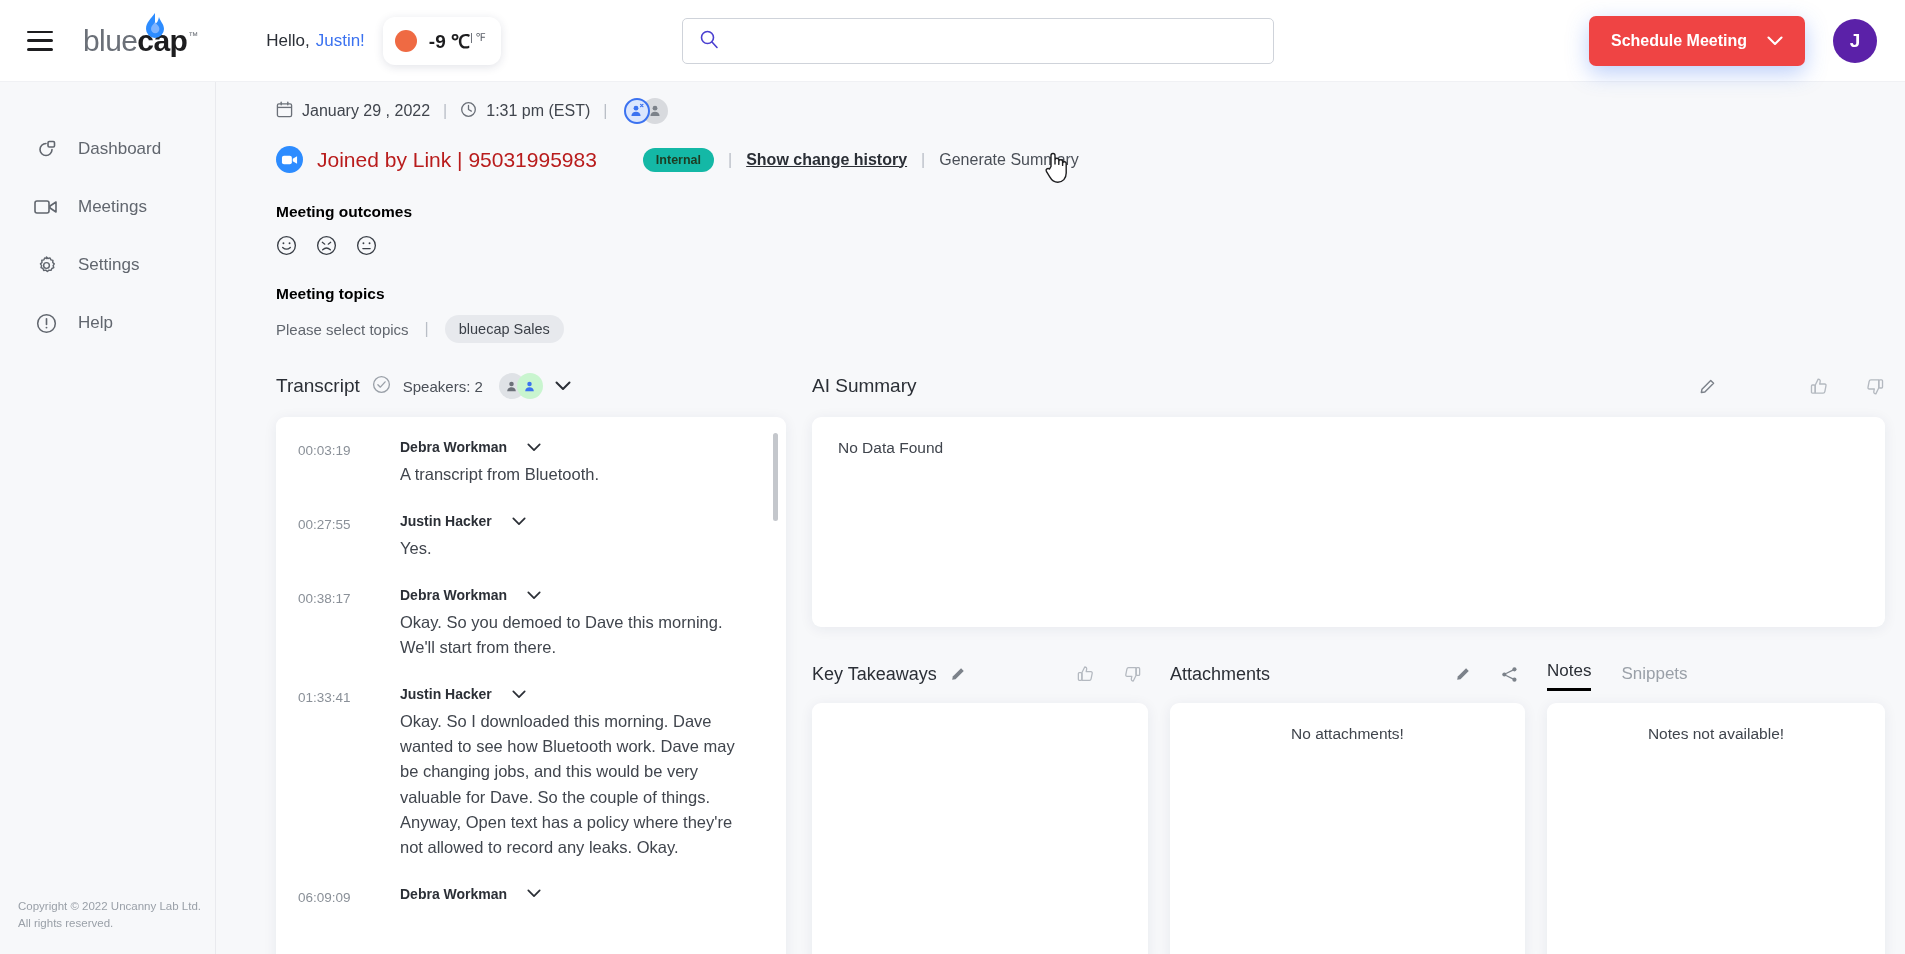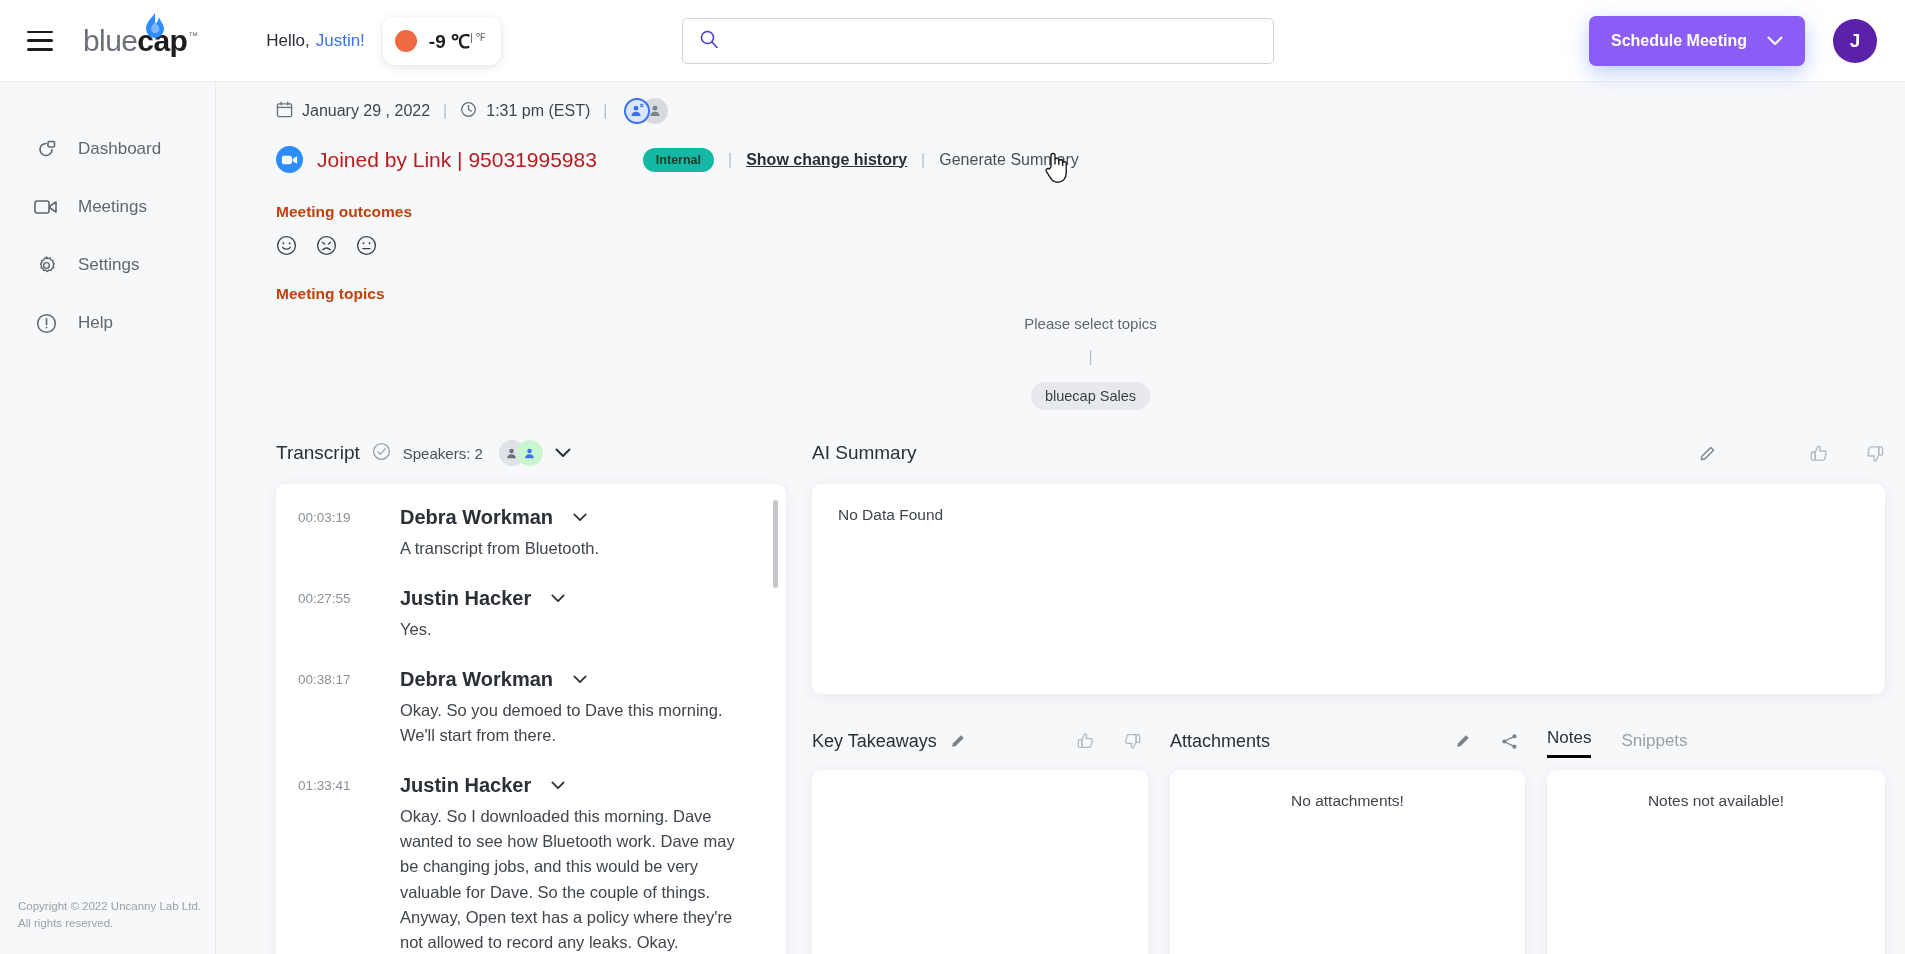--- a/index.html
+++ b/index.html
@@ -50,21 +50,21 @@
   }
   .searchbox input {
     border: none; outline: none; flex: 1; height: 100%; font-size: 15px;
     color: #2b2f36; font-family: "Liberation Sans", sans-serif; margin-left: 10px;
     background: transparent;
   }
   .searchbox input::placeholder { color: #9aa0a8; }
 
   .schedule-btn {
     position: absolute; right: 100px; top: 16px; height: 50px;
-    background: #8b5cf6; border-radius: 7px; color: #fff;
+    background: #ef4444; border-radius: 7px; color: #fff;
     display: flex; align-items: center; gap: 20px; padding: 0 22px;
     font-size: 16px; font-weight: 600; cursor: pointer;
     box-shadow: 0 7px 22px rgba(59,114,240,.35);
   }
   .avatar-top {
     position: absolute; right: 28px; top: 19px; width: 44px; height: 44px;
     border-radius: 50%; background: #5b21a8; color: #fff;
     display: flex; align-items: center; justify-content: center;
     font-size: 19px; font-weight: 600; cursor: pointer;
   }
@@ -104,25 +104,25 @@
   }
   .meeting-title { font-size: 21px; color: #b91c1c; font-weight: 400; }
   .badge-internal {
     background: #14b8a6; color: #1d3c22; font-size: 12.5px; font-weight: 600;
     border-radius: 12px; padding: 5px 13px; margin-left: 32px;
   }
   .tsep { color: #b9bec6; font-size: 16px; }
   .link-underline { font-size: 16px; color: #2b2f36; text-decoration: underline; font-weight: 600; cursor: pointer; }
   .link-plain { font-size: 16px; color: #4a4f57; cursor: pointer; }
 
-  .sec-head { font-size: 15.5px; font-weight: 700; color: #c2410c; padding-left: 60px; }
+  .sec-head { font-size: 15.5px; font-weight: 700; color: #000000; padding-left: 60px; }
   .outcomes { display: flex; gap: 19px; padding: 14px 0 0 60px; }
   .face { cursor: pointer; }
 
-  .topics-row { display: flex; align-items: center; gap: 16px; padding: 12px 0 0 60px; flex-direction: column; }
+  .topics-row { display: flex; align-items: center; gap: 16px; padding: 12px 0 0 60px; }
   .topics-label { font-size: 15px; color: #61666e; }
   .chip {
     background: #e7e9ed; color: #3a3f47; font-size: 14.5px;
     border-radius: 14px; padding: 6px 14px; cursor: pointer;
   }
 
   
   .cols { display: flex; padding-left: 60px; margin-top: 26px; gap: 26px; }
   .col-left { width: 510px; flex: none; }
   .col-right { flex: 1; padding-right: 20px; }
@@ -133,21 +133,21 @@
   .spk-label { font-size: 15px; color: #4a4f57; }
 
   .transcript-card {
     margin-top: 14px; background: #fff; border-radius: 9px; height: 560px;
     box-shadow: 0 2px 14px rgba(30,40,80,.07); position: relative;
     overflow: hidden; padding: 22px 18px 0 22px;
   }
   .tr-item { display: flex; margin-bottom: 26px; }
   .tr-time { width: 76px; flex: none; font-size: 13.5px; color: #8a9098; padding-top: 4px; }
   .tr-body { flex: 1; padding-left: 26px; }
-  .tr-name { font-size: 20px; font-weight: 700; color: #2b2f36; display: flex; align-items: center; gap: 20px; }
+  .tr-name { font-size: 14px; font-weight: 700; color: #2b2f36; display: flex; align-items: center; gap: 20px; }
   .tr-text { font-size: 16.5px; color: #40454d; line-height: 1.52; margin-top: 7px; max-width: 335px; }
   .tr-scroll {
     position: absolute; right: 8px; top: 16px; width: 5px; height: 88px;
     background: #c4c7cc; border-radius: 3px; cursor: pointer;
   }
 
   .ai-card {
     margin-top: 14px; background: #fff; border-radius: 9px; height: 210px;
     box-shadow: 0 2px 14px rgba(30,40,80,.07); padding: 22px 26px;
     font-size: 15.5px; color: #40454d;

